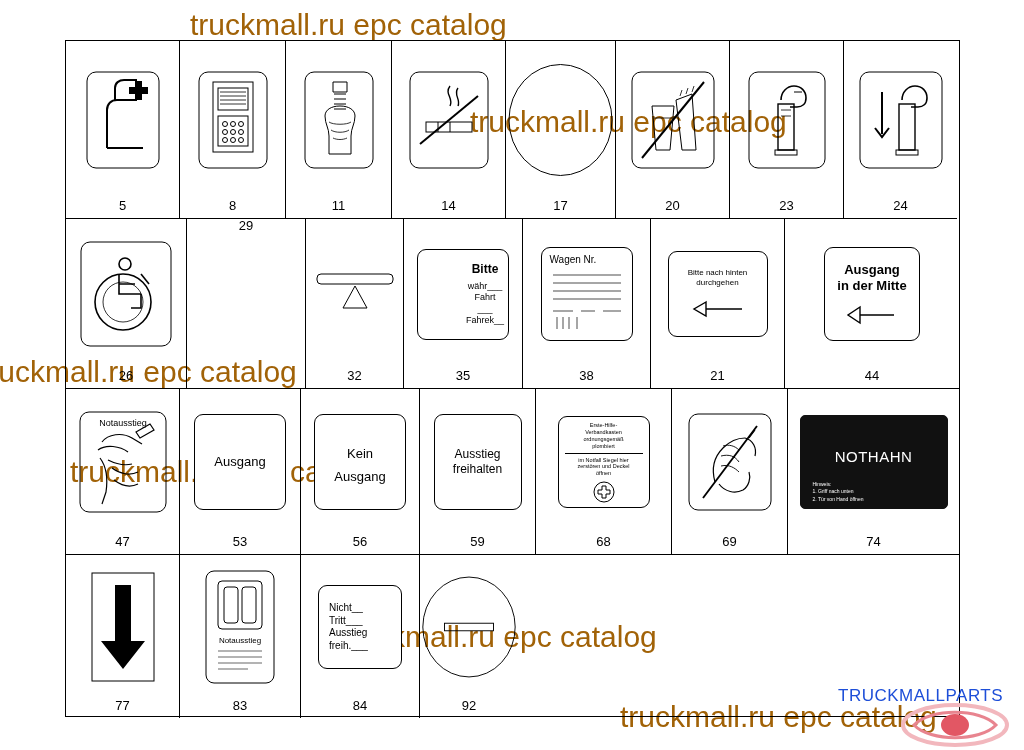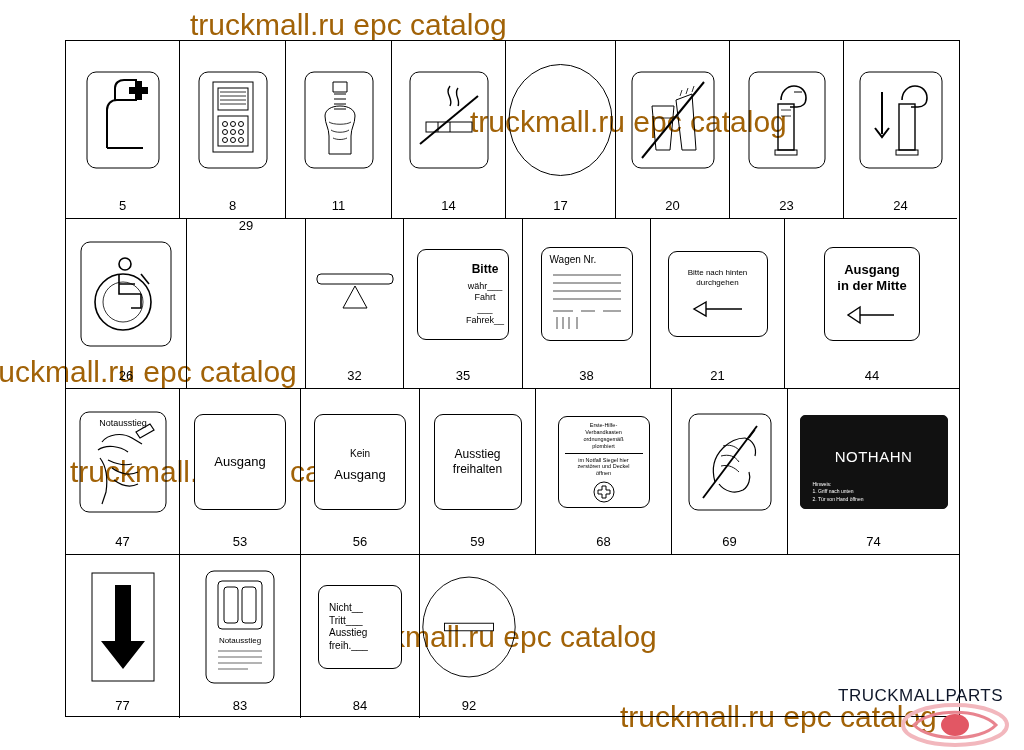--- a/index.html
+++ b/index.html
@@ -26,21 +26,21 @@
   .wm3{left:-20px;top:355px;}
   .wm4{left:70px;top:455px;}
   .wm5{left:340px;top:620px;}
   .wm6{left:620px;top:700px;}
   .wm-logo{
     position:absolute;right:6px;bottom:4px;
     width:180px;height:60px;z-index:3;pointer-events:none;
   }
   .wm-logo .txt{
     position:absolute;left:0;top:0;
-    font-size:17px;letter-spacing:.5px;color:#0f172a;
+    font-size:17px;letter-spacing:.5px;color:#1d4ed8;
     font-family:"Liberation Sans", sans-serif;
   }
 
   
   .sheet{
     position:absolute;left:65px;top:40px;
     width:895px;height:677px;
     border:1px solid #000;
     box-sizing:border-box;
     z-index:1;
@@ -335,21 +335,21 @@
         <div class="plate" style="width:92px;height:96px;">
           <div style="font-size:13px;">Ausgang</div>
         </div>
       </div>
       <div class="num">53</div>
     </div>
 
     <div class="cell" style="width:119px">
       <div class="art">
         <div class="plate" style="width:92px;height:96px;">
-          <div style="font-size:10px;margin-top:7px;">Kein</div>
+          <div style="font-size:13px;margin-top:7px;">Kein</div>
           <div style="font-size:13px;margin-top:6px;">Ausgang</div>
         </div>
       </div>
       <div class="num">56</div>
     </div>
 
     <div class="cell" style="width:116px">
       <div class="art">
         <div class="plate" style="width:88px;height:96px;">
           <div style="font-size:12px;">Ausstieg</div>

